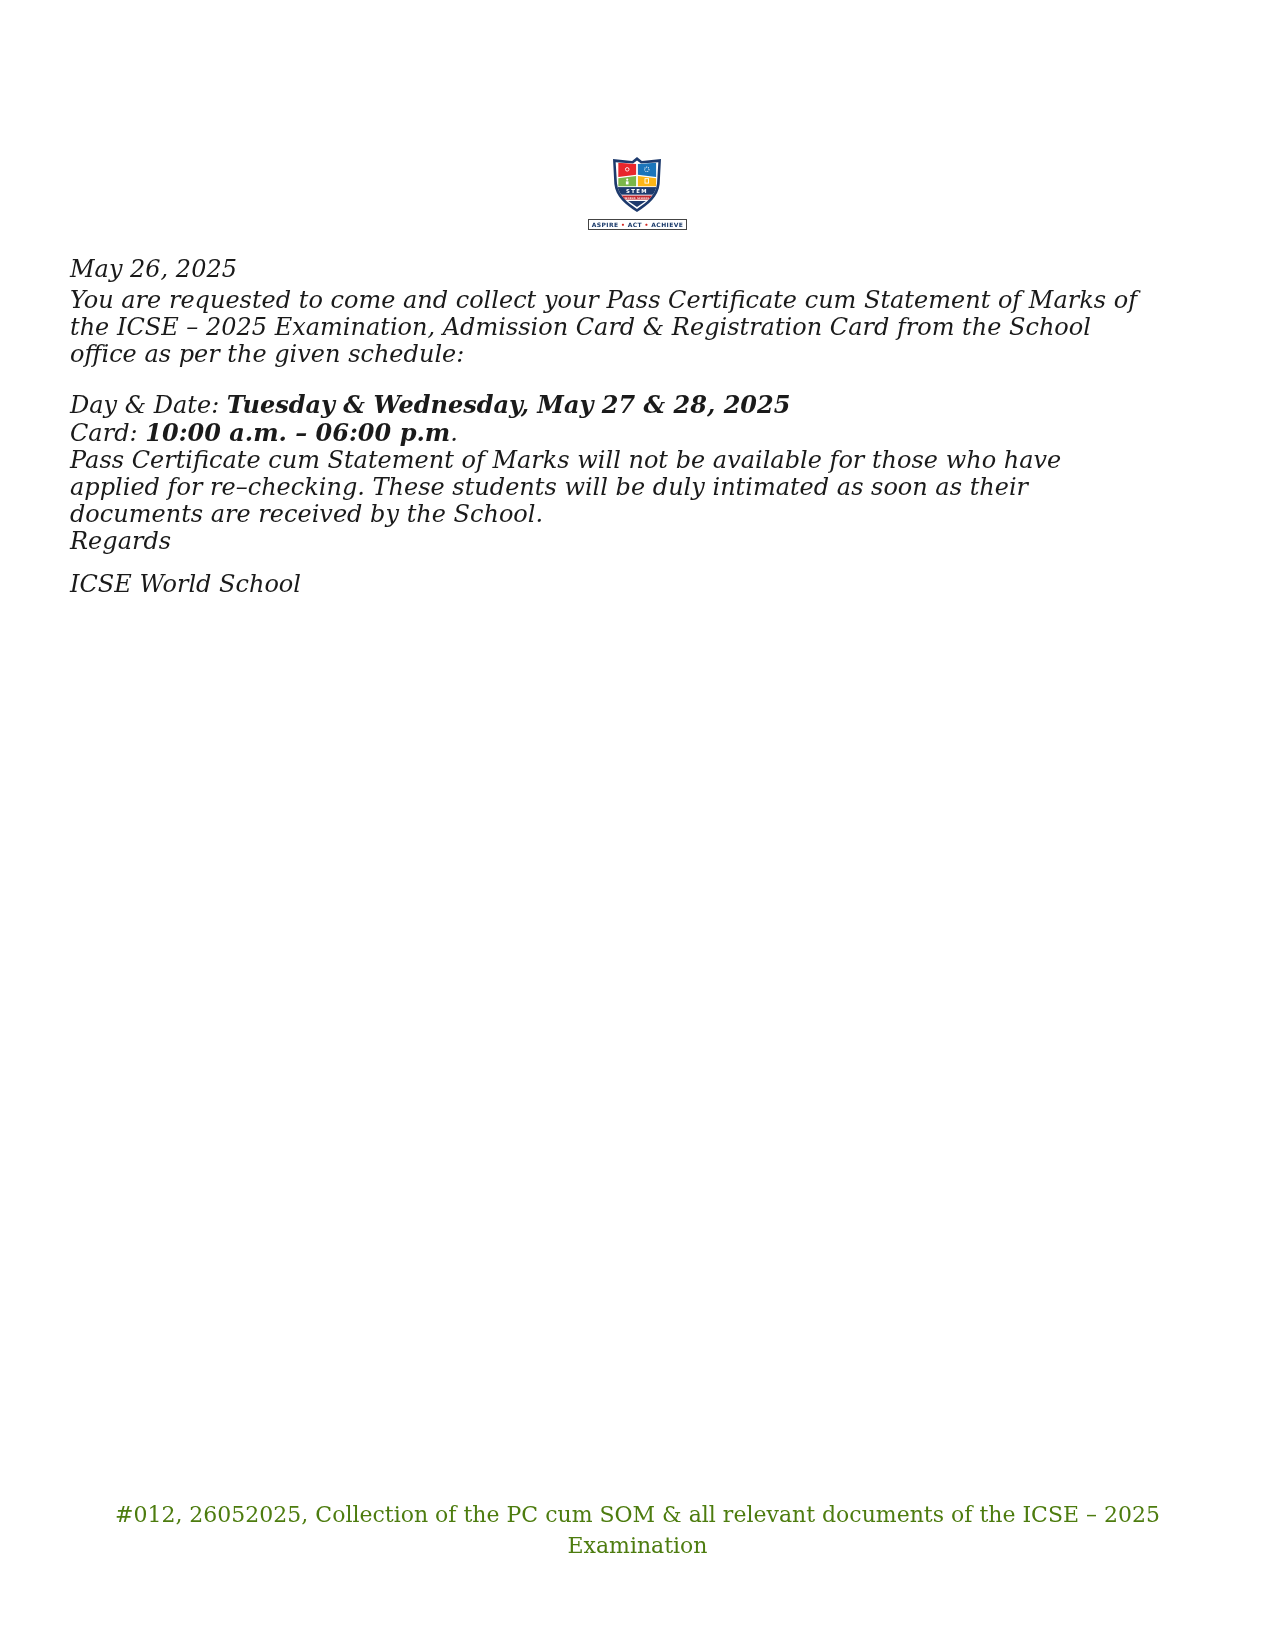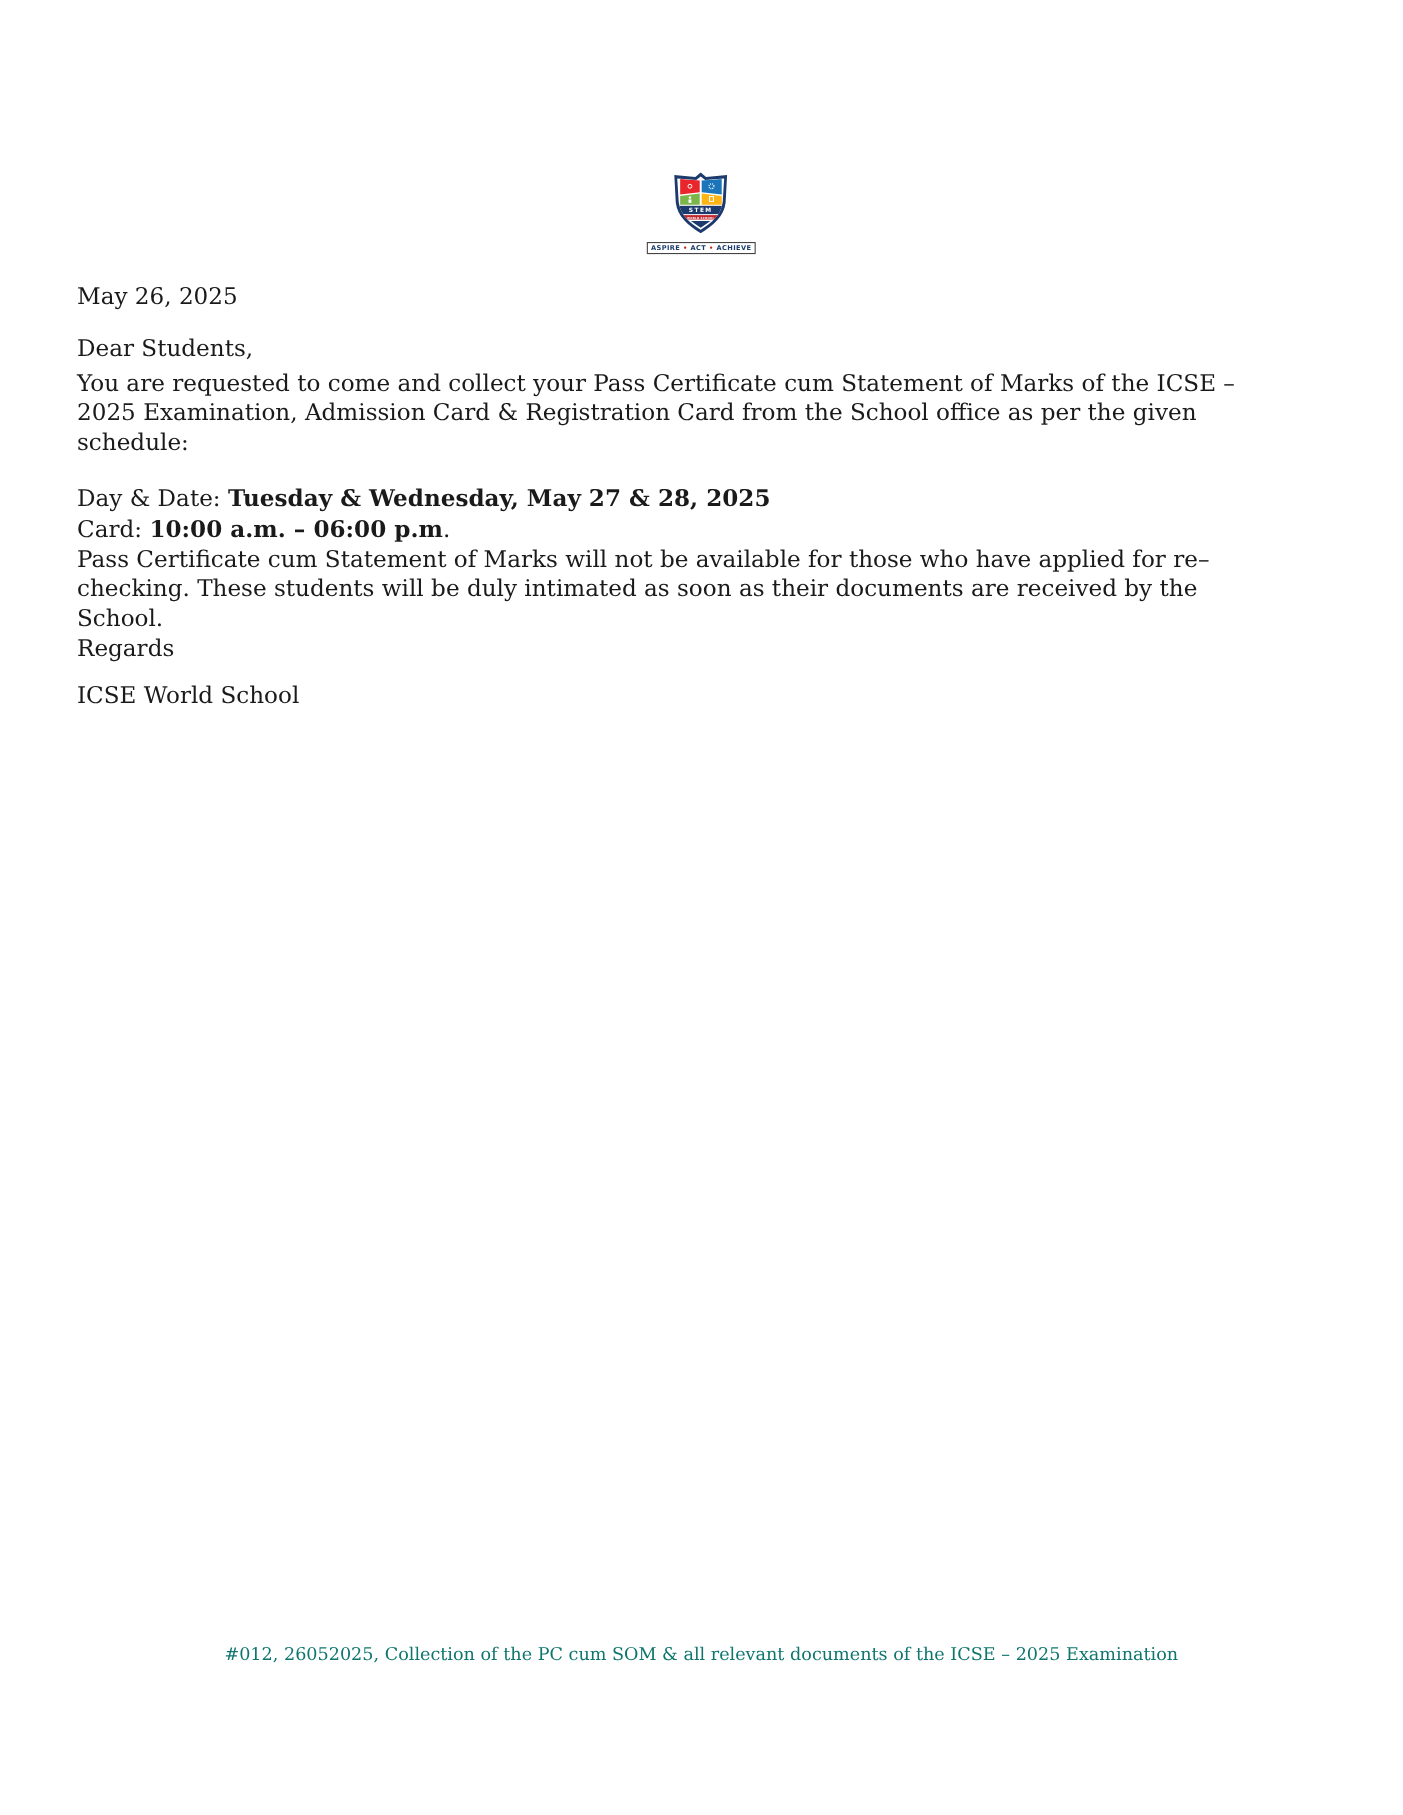--- a/index.html
+++ b/index.html
@@ -28,44 +28,46 @@
     font-size: 6px;
     font-weight: bold;
     letter-spacing: 0.4px;
     color: #1b3b6b;
     white-space: nowrap;
   }
   .logo-tagline .dot { color: #d2231e; }
   .content {
     margin-left: 70px;
     width: 1085px;
-    font-size: 21px;
+    font-size: 24px;
     line-height: 27px;
+    font-style: italic;
   }
   .block-date      { margin-top: 25px; }
   .block-salute    { margin-top: 21px; }
   .block-para1     { margin-top: 4px; }
   .block-schedule  { margin-top: 23px; }
   .block-para2     { }
   .block-regards   { }
   .block-signature { margin-top: 16px; }
   .bold { font-weight: bold; }
   .footer-note {
     position: absolute;
     top: 1488px;
     left: 0;
     right: 0;
     text-align: center;
   }
   .footer-inner {
     display: inline-block;
     max-width: 1060px;
-    font-size: 16px;
+    font-size: 22px;
     line-height: 31px;
-    color: #0f766e;
+    color: #4d7c0f;
+    margin-top: 11px;
   }
 </style>
 </head>
 <body>
 
 <div class="page">
 
   <div class="logo-row">
     <div class="logo-block">
       <svg class="logo-shield" width="54" height="56" viewBox="0 0 120 126" xmlns="http://www.w3.org/2000/svg">
@@ -106,21 +108,20 @@
         <span>ACT</span>
         <span class="dot">•</span>
         <span>ACHIEVE</span>
       </div>
     </div>
   </div>
 
   <div class="content">
     <div class="block-date">May 26, 2025</div>
 
-    <div class="block-salute">Dear Students,</div>
 
     <div class="block-para1">You are requested to come and collect your Pass Certificate cum Statement of Marks of the ICSE – 2025 Examination, Admission Card &amp; Registration Card from the School office as per the given schedule:</div>
 
     <div class="block-schedule">
       <div><span>Day &amp; Date: </span><span class="bold">Tuesday &amp; Wednesday, May 27 &amp; 28, 2025</span></div>
       <div><span>Card: </span><span class="bold">10:00 a.m. – 06:00 p.m</span><span>.</span></div>
     </div>
 
     <div class="block-para2">Pass Certificate cum Statement of Marks will not be available for those who have applied for re–checking. These students will be duly intimated as soon as their documents are received by the School.</div>
 

